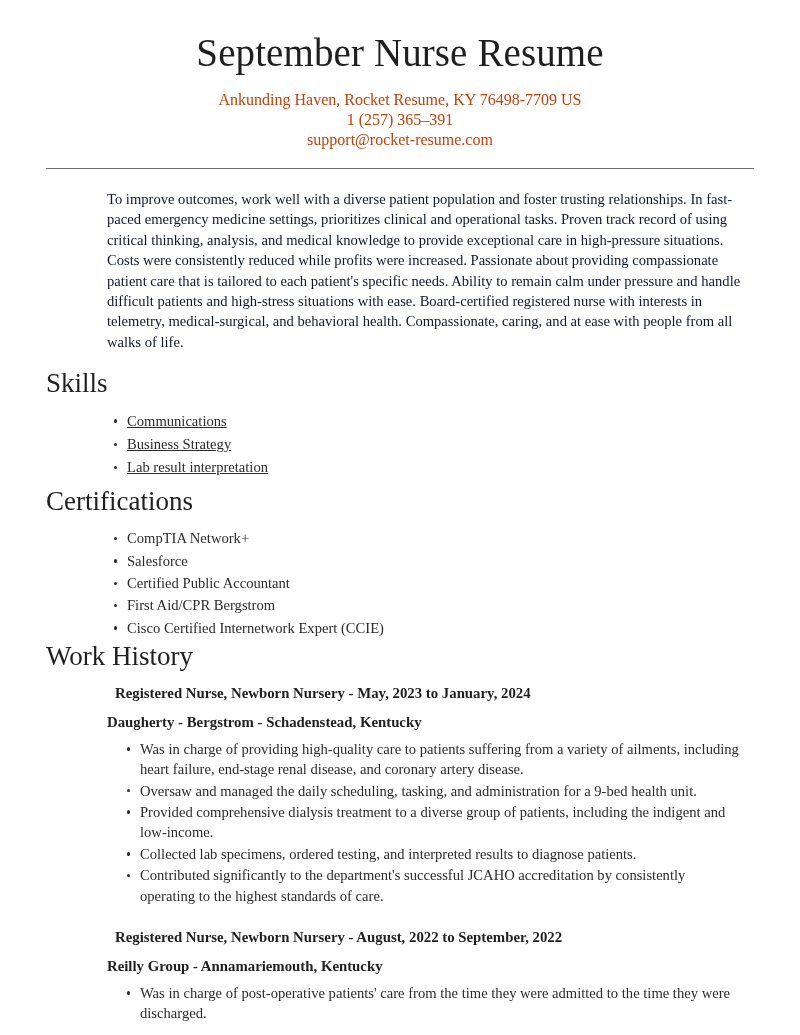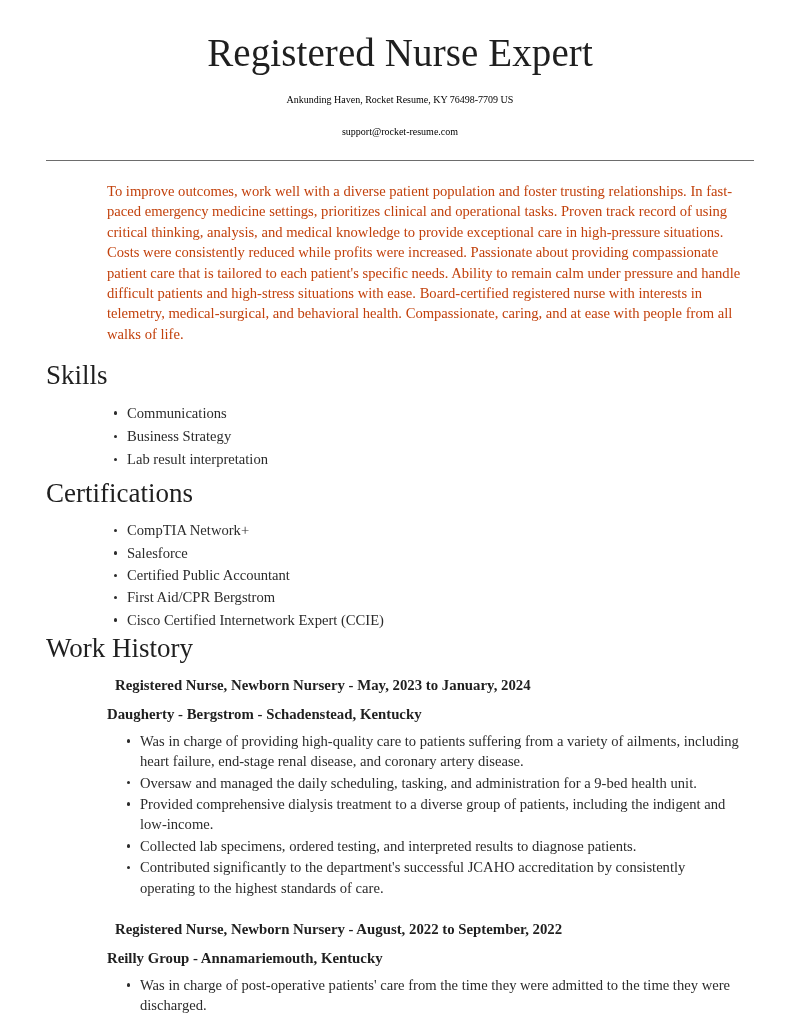--- a/index.html
+++ b/index.html
@@ -30,24 +30,24 @@
   .resume-title {
     font-family: "Liberation Serif", "DejaVu Serif", serif;
     font-size: 39px;
     font-weight: 400;
     line-height: 1.18;
     letter-spacing: 0.1px;
     color: #1f1f1f;
     margin: 0 0 14px 0;
   }
   .contact-line {
-    font-size: 10px;
+    font-size: 16px;
     line-height: 20px;
-    color: #000000;
-    margin: 12px;
+    color: #c2410c;
+    margin: 0;
   }
 
   
   .divider {
     border: 0;
     border-top: 1px solid #6d6d6d;
     margin: 18px 46px 0 46px;
     height: 0;
   }
 
@@ -70,21 +70,21 @@
   .section--work { margin-top: 0; }
 
   .section-body {
     padding-left: 61px;
   }
 
   
   .summary-text {
     font-size: 14.6px;
     line-height: 20.4px;
-    color: #c2410c;
+    color: #0f172a;
     margin: 8px 0 0 0;
     text-align: left;
     padding-right: 13px;
   }
 
   
   ul.bullets {
     list-style: none;
     margin: 0;
     padding: 0;
@@ -106,20 +106,21 @@
     height: 3.4px;
     background: #2b2b2b;
     border-radius: 50%;
   }
 
   
   .skills-cols {
     display: flex;
     margin-top: 11px;
     padding-left: 67px;
+    text-decoration: underline;
   }
   .skills-col {
     width: 50%;
     box-sizing: border-box;
   }
   .skills-col--right {
     padding-left: 50px;
   }
   .skills-cols ul.bullets > li { margin-bottom: 3px; }
 
@@ -159,22 +160,23 @@
     margin-bottom: 1px;
     padding-right: 12px;
   }
 </style>
 </head>
 <body>
 
 <div class="page">
 
   <div class="header">
-    <h1 class="resume-title">Registered Nurse Expert</h1>
+    <h1 class="resume-title">September Nurse Resume</h1>
     <p class="contact-line">Ankunding Haven, Rocket Resume, KY 76498-7709 US</p>
+    <p class="contact-line">1 (257) 365–391</p>
     <p class="contact-line">support@rocket-resume.com</p>
   </div>
 
   <hr class="divider">
 
   <div class="section section--summary">
     <div class="section-body">
       <p class="summary-text">To improve outcomes, work well with a diverse patient population and foster trusting relationships. In fast-paced emergency medicine settings, prioritizes clinical and operational tasks. Proven track record of using critical thinking, analysis, and medical knowledge to provide exceptional care in high-pressure situations. Costs were consistently reduced while profits were increased. Passionate about providing compassionate patient care that is tailored to each patient's specific needs. Ability to remain calm under pressure and handle difficult patients and high-stress situations with ease. Board-certified registered nurse with interests in telemetry, medical-surgical, and behavioral health. Compassionate, caring, and at ease with people from all walks of life.</p>
     </div>
   </div>

